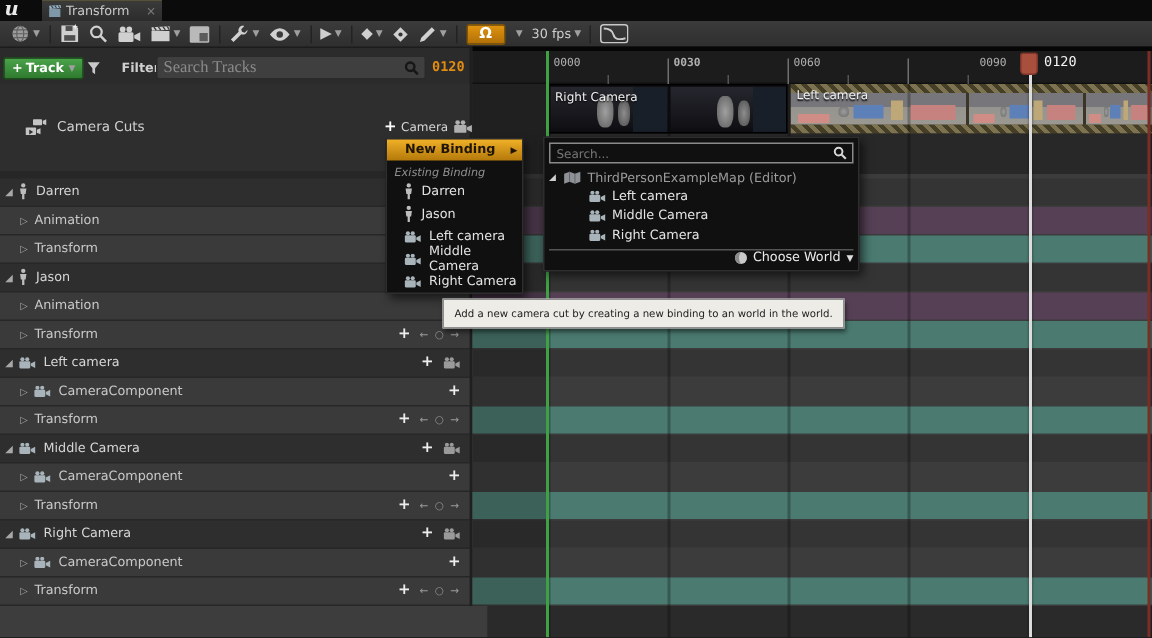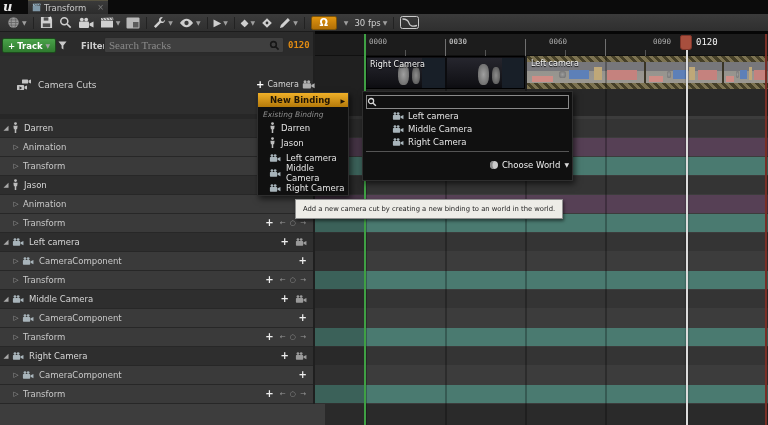--- a/index.html
+++ b/index.html
@@ -276,21 +276,21 @@
 
   <div class="abs ruler-top"></div>
   <div class="abs ruler" id="ruler">
       <div class="tick-line" style="left: 50px; top: 5px; height: 17px;"></div>
       <div class="tick-label" style="left: 54px; top: 3px;">0000</div>
       <div class="tick-line" style="left: 90px; top: 16px; height: 6px; background: rgb(85, 85, 85);"></div>
       <div class="tick-line" style="left: 130px; top: 5px; height: 17px;"></div>
       <div class="tick-label" style="left: 134px; top: 3px; font-weight: bold;">0030</div>
       <div class="tick-line" style="left: 170px; top: 16px; height: 6px; background: rgb(85, 85, 85);"></div>
       <div class="tick-line" style="left: 210px; top: 5px; height: 17px;"></div>
-      <div class="tick-label" style="left: 214px; top: 3px; margin-left: 20px;">0060</div>
+      <div class="tick-label" style="left: 214px; top: 3px;">0060</div>
       <div class="tick-line" style="left: 250px; top: 16px; height: 6px; background: rgb(85, 85, 85);"></div>
       <div class="tick-line" style="left: 290px; top: 5px; height: 17px;"></div>
       <div class="tick-label" style="left: 294px; top: 3px; padding-left: 44px;">0090</div>
       <div class="tick-line" style="left: 330px; top: 16px; height: 6px; background: rgb(85, 85, 85);"></div>
     </div>
 
   <div class="abs camcut-orow">
     <span class="ricon">
       <svg width="14" height="12" viewBox="0 0 14 12">
           <g fill="#c5c5c5">
@@ -675,24 +675,33 @@
               </g>
             </svg>
           </span>
           <span>Right Camera</span>
         </div>
       </div>
   </div>
 
   <div class="abs menu picker">
     <div class="psearch">
+      <input placeholder="Search..." style="">
       <svg width="10" height="10" viewBox="0 0 14 14" style="margin-right:3px">
           <circle cx="5.7" cy="5.7" r="3.6" fill="none" stroke="#d8d8d8" stroke-width="1.8"></circle>
           <path d="M8.6 8.6l3.8 3.8" stroke="#d8d8d8" stroke-width="2"></path>
         </svg>
+    </div>
+    <div class="prow world">
+      <span style="font-size:6px;color:#cfcfcf">◢</span>
+      <svg width="13" height="9" viewBox="0 0 14 10">
+          <path d="M1 2l4-1.5 4 1.5 4-1.5V8l-4 1.5L5 8 1 9.5z" fill="#8e9297"></path>
+          <path d="M5 .5V8M9 2v7.5" stroke="#5d6165" stroke-width="0.7"></path>
+        </svg>
+      <span>ThirdPersonExampleMap (Editor)</span>
     </div>
     <div id="picker-items">
         <div class="prow item">
           <span style="display:inline-flex">
             <svg width="12" height="8" viewBox="0 0 16 11">
               <g fill="#a8b4ba">
                 <circle cx="3.8" cy="2.1" r="1.9"></circle>
                 <circle cx="8.2" cy="2.1" r="1.9"></circle>
                 <rect x="1" y="4" width="10" height="6.5" rx="1"></rect>
                 <path d="M11.5 6l4-2v6l-4-2z"></path>

